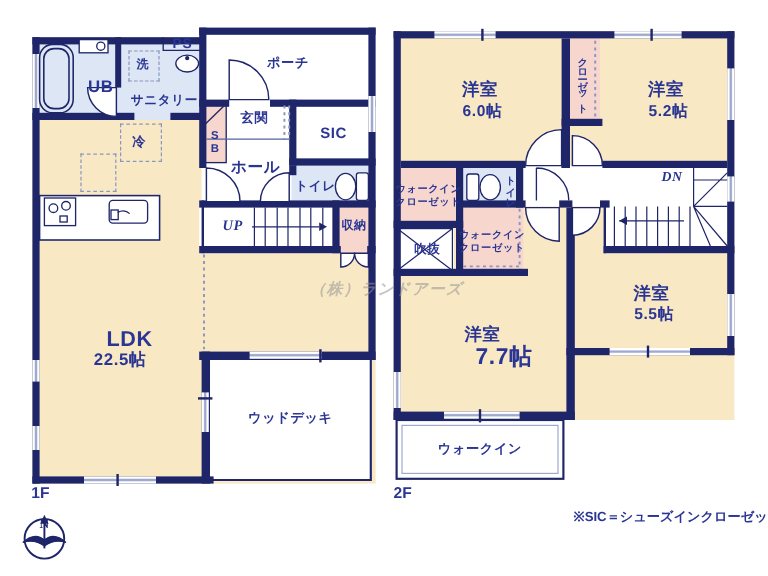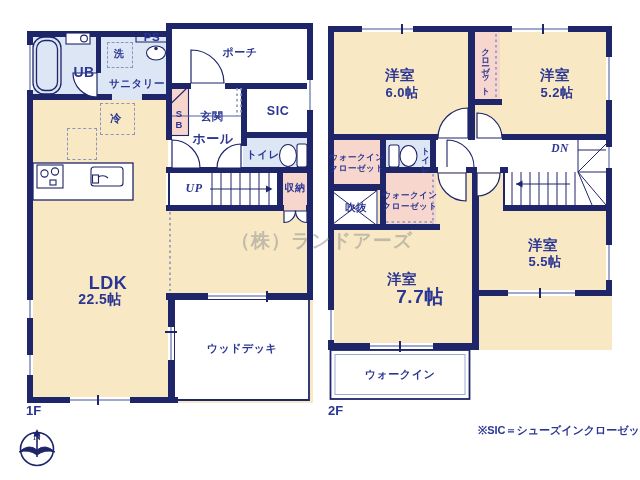--- a/index.html
+++ b/index.html
@@ -9,22 +9,22 @@
   .wall{position:absolute;background:#1e2569;}
   .winh{position:absolute;height:6px;background:linear-gradient(180deg,#ffffff 0 1.5px,#9fa9cd 2.5px 3.5px,#ffffff 4.5px 6px);}
   .winv{position:absolute;width:6px;background:linear-gradient(90deg,#ffffff 0 1.5px,#9fa9cd 2.5px 3.5px,#ffffff 4.5px 6px);}
   .tick{position:absolute;background:#1e2569;}
   .dash{position:absolute;border:1.4px dashed #8b96c0;}
   .lbl{position:absolute;transform:translate(-50%,-50%);color:#2b3694;font-weight:bold;
        white-space:nowrap;letter-spacing:.5px;font-size:11px;}
   .vert{writing-mode:vertical-rl;text-orientation:upright;letter-spacing:0;}
   .ital{font-family:"Liberation Serif",serif;font-style:italic;}
   .note{position:absolute;color:#2b3694;font-weight:bold;font-size:11px;white-space:nowrap;}
-  .wm{position:absolute;transform:translate(-50%,-50%);font-weight:bold;font-size:19px;
-      color:rgba(150,150,150,.55);letter-spacing:1px;white-space:nowrap;}
+  .wm{position:absolute;transform:translate(-50%,-50%);font-weight:bold;font-size:13px;
+      color:rgba(150,150,150,.55);letter-spacing:1px;white-space:nowrap;font-style:italic;}
   svg.ol{position:absolute;left:0;top:0;pointer-events:none;}
 </style>
 </head>
 <body>
 
 <div id="plan">
 
   <div class="fill" style="left:27px;top:31px;width:286px;height:372px;background:#f8e8c3"></div>
   <div class="fill" style="left:27px;top:31px;width:141px;height:69px;background:#dce6f4"></div>
   <div class="fill" style="left:168px;top:23px;width:145px;height:66px;background:#ffffff"></div>
@@ -219,21 +219,21 @@
       <path d="M19 452 Q29 443 37 450 Q45 443 55 452 Q45 449 37 455 Q29 449 19 452 Z" fill="#1e2569" stroke="#1e2569" stroke-width="1"></path>
       <text x="37" y="440" text-anchor="middle" font-size="11" font-weight="bold" font-family="Liberation Serif, serif" fill="#1e2569">N</text>
     </g>
   </svg>
 
   <div class="lbl" style="left:84px;top:72px;font-size:14px">UB</div>
   <div class="lbl" style="left:137px;top:84px;font-size:10.5px">サニタリー</div>
   <div class="lbl" style="left:119px;top:54px;font-size:10px">洗</div>
   <div class="lbl" style="left:152px;top:37px;font-size:11.5px">PS</div>
   <div class="lbl" style="left:240px;top:52px;font-size:11px">ポーチ</div>
-  <div class="lbl" style="left:212px;top:116px;font-size:11px">玄関</div>
+  <div class="lbl" style="left:212px;top:98px;font-size:11px">玄関</div>
   <div class="lbl" style="left:278px;top:111px;font-size:12.5px">SIC</div>
   <div class="lbl vert" style="left:179px;top:119px;font-size:9.5px">SB</div>
   <div class="lbl" style="left:213px;top:139px;font-size:13px">ホール</div>
   <div class="lbl" style="left:263px;top:155px;font-size:10.5px">トイレ</div>
   <div class="lbl ital" style="left:194px;top:188px;font-size:12px">UP</div>
   <div class="lbl" style="left:295px;top:188px;font-size:10px">収納</div>
   <div class="lbl" style="left:116px;top:118px;font-size:11px">冷</div>
   <div class="lbl" style="left:108px;top:283px;font-size:18px">LDK</div>
   <div class="lbl" style="left:100px;top:300px;font-size:14px">22.5帖</div>
   <div class="lbl" style="left:242px;top:348px;font-size:11px">ウッドデッキ</div>

